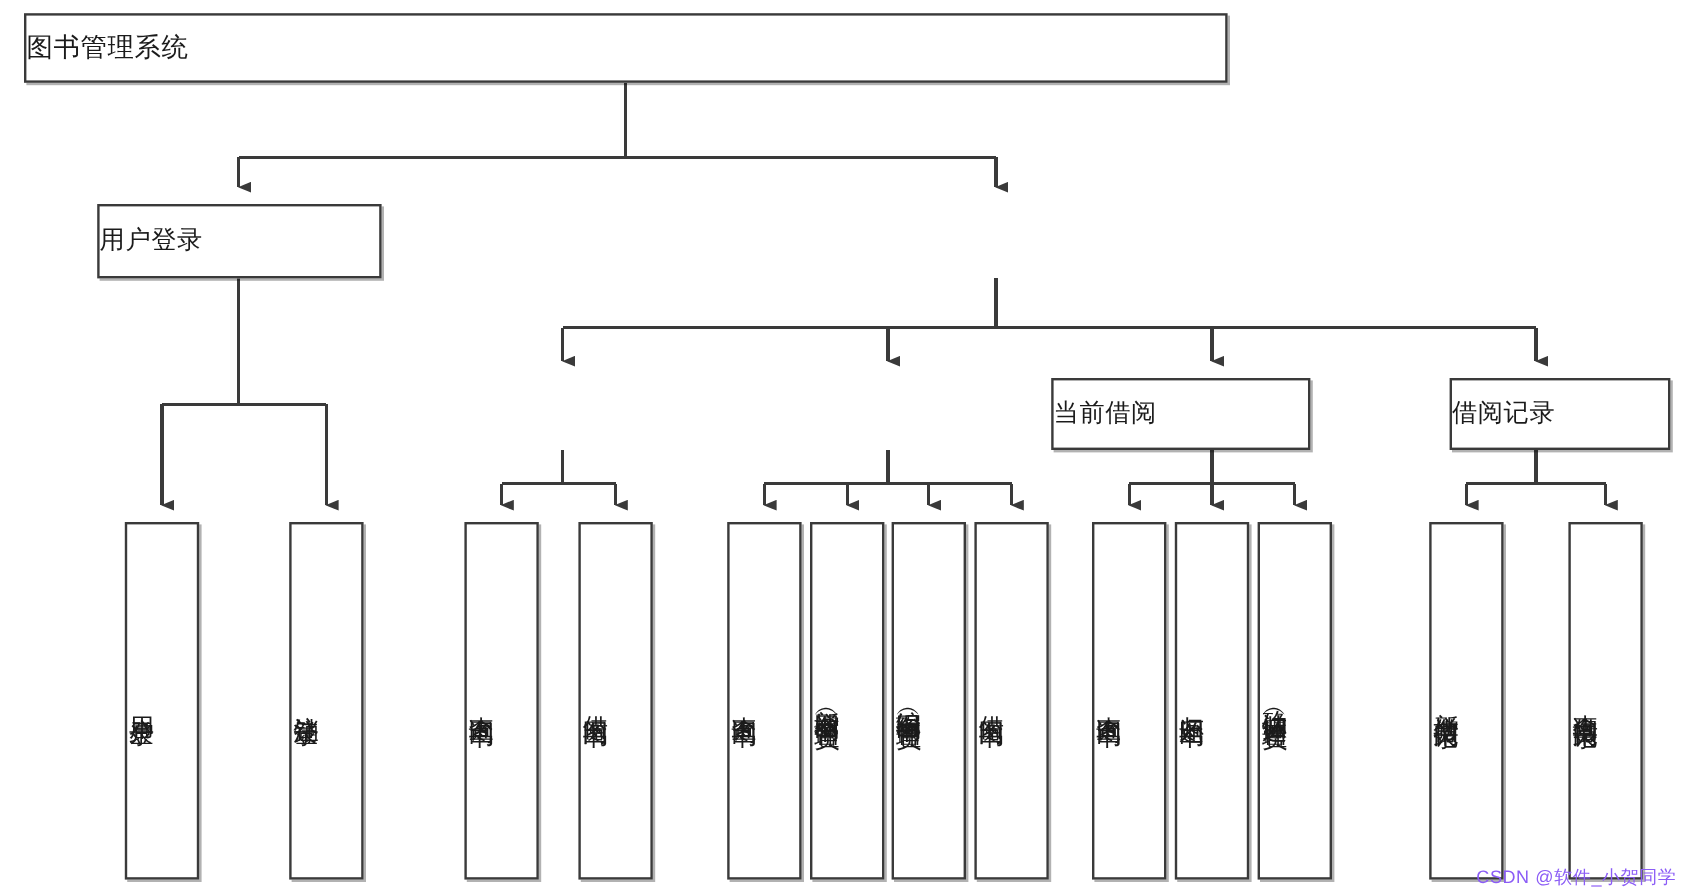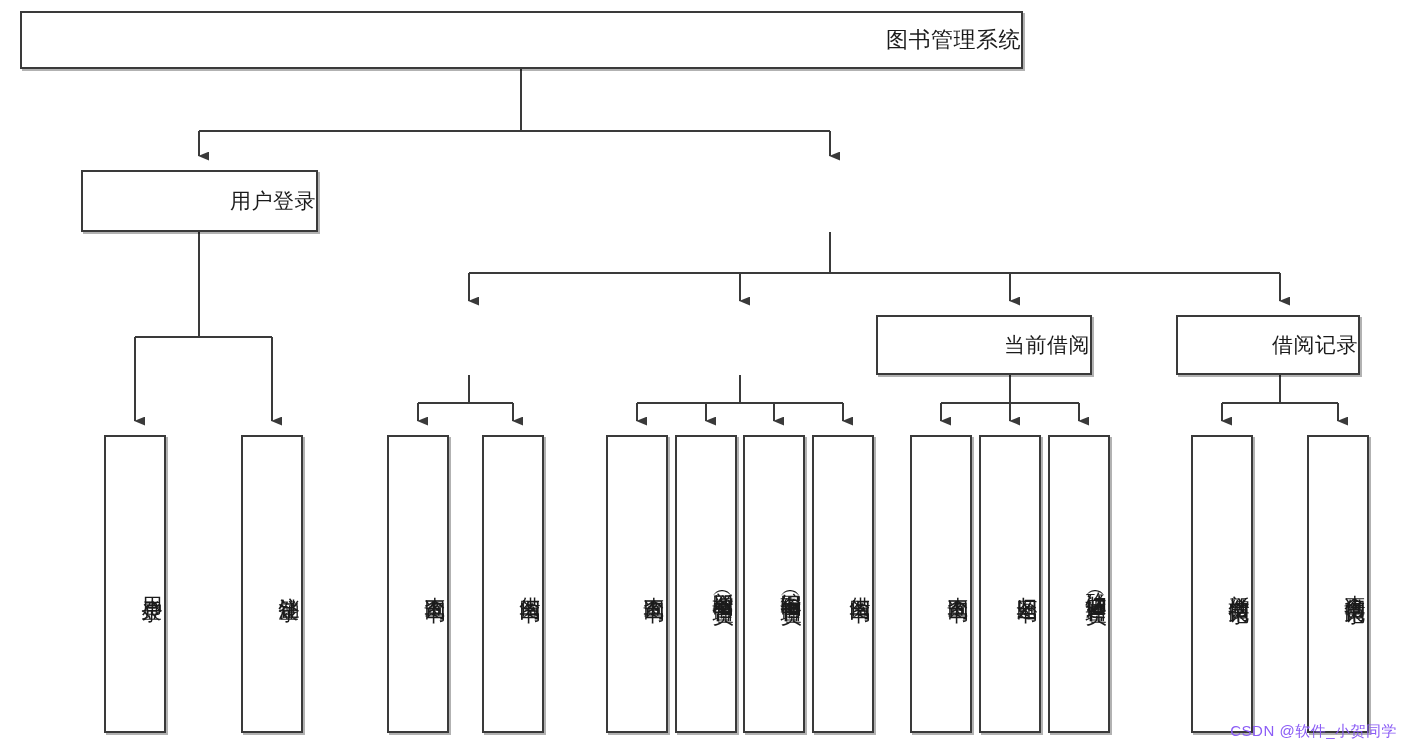--- a/index.html
+++ b/index.html
@@ -25,21 +25,21 @@
     height: 747px;
   }
   .node-box {
     position: absolute;
     box-sizing: border-box;
     background: #ffffff;
     border: 2px solid #3a3a3a;
     box-shadow: 2px 2px 0 rgba(0,0,0,0.30);
     display: flex;
     align-items: center;
-    justify-content: flex-end;
+    justify-content: flex-start;
     overflow: hidden;
   }
   .node-label {
     color: #1b1b1b;
     font-size: 21px;
     line-height: 1.18;
     letter-spacing: 0.5px;
     text-align: center;
     white-space: nowrap;
   }
@@ -125,21 +125,21 @@
     <span class="node-label">用户登录</span>
   </div>
 
 
 
 
   <div class="node-box" style="left:876px; top:315px; width:216px; height:60px;">
     <span class="node-label">当前借阅</span>
   </div>
 
-  <div class="node-box" style="left:1176px; top:315px; width:184px; height:60px;">
+  <div class="node-box" style="left:1208px; top:315px; width:184px; height:60px;">
     <span class="node-label">借阅记录</span>
   </div>
 
   <div class="node-box" style="left:104px; top:435px; width:62px; height:298px;">
     <span class="node-label vertical">用户登录</span>
   </div>
 
   <div class="node-box" style="left:241px; top:435px; width:62px; height:298px;">
     <span class="node-label vertical">注销登录</span>
   </div>

